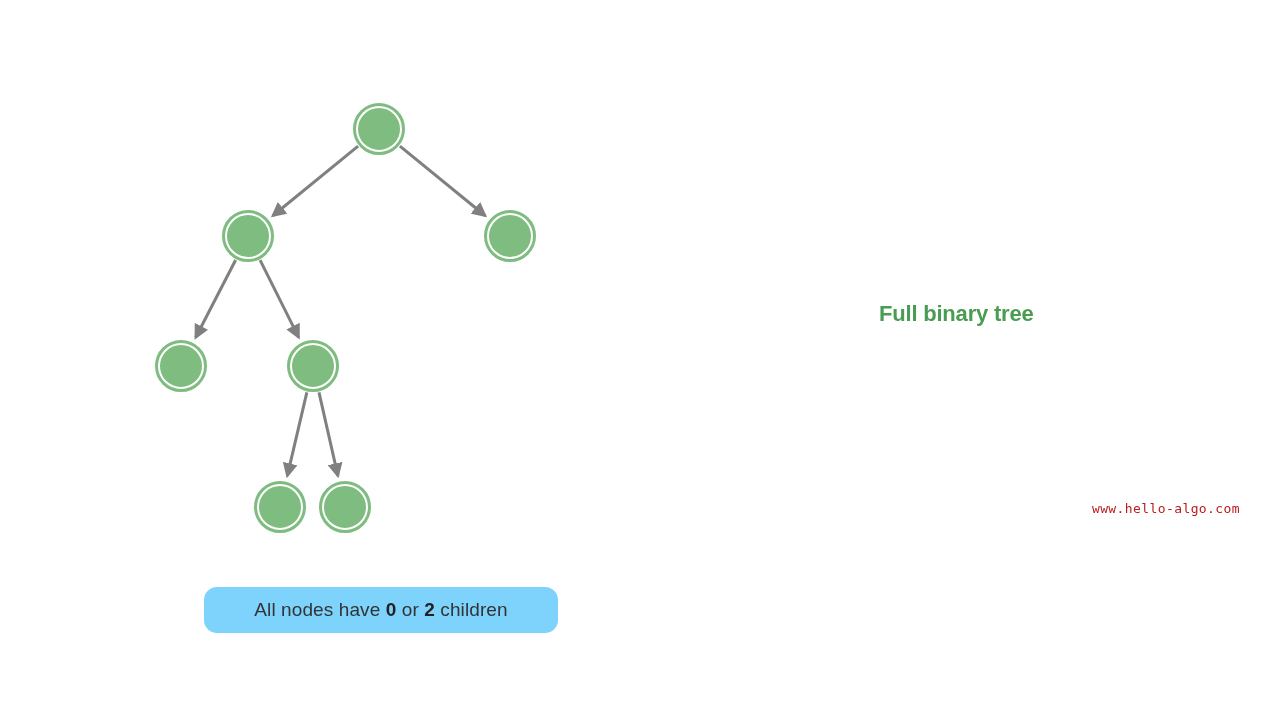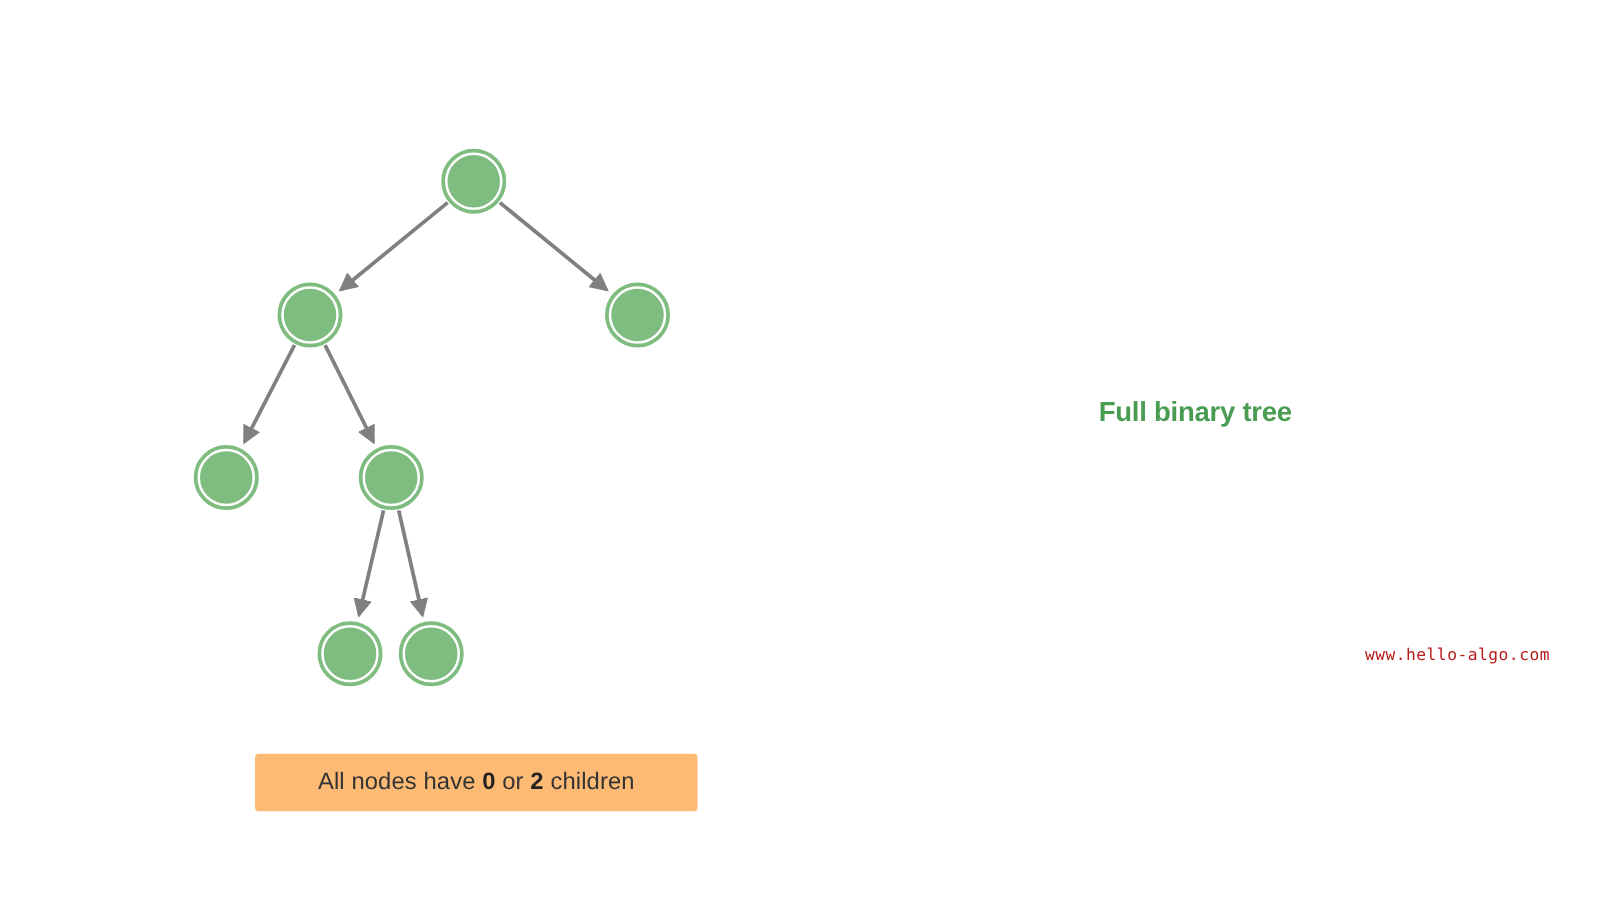--- a/index.html
+++ b/index.html
@@ -11,21 +11,21 @@
     width: 1280px;
     height: 720px;
     position: relative;
     overflow: hidden;
     font-family: "Liberation Sans", sans-serif;
     -webkit-font-smoothing: antialiased;
   }
   #canvas {
     position: absolute;
     left: 0;
-    top: 16px;
+    top: 0;
     width: 1280px;
     height: 530px;
   }
   #tree-svg {
     position: absolute;
     left: 0;
     top: 0;
     width: 1280px;
     height: 720px;
   }
@@ -38,22 +38,22 @@
     color: #4a9c53;
     letter-spacing: -0.2px;
     white-space: nowrap;
   }
   .caption-box {
     position: absolute;
     left: 204px;
     top: 587px;
     width: 354px;
     height: 46px;
-    background: #fdba74;
-    border-radius: 3px;
+    background: #7dd3fc;
+    border-radius: 13px;
     box-sizing: border-box;
     display: flex;
     align-items: center;
     justify-content: center;
   }
   .caption-text {
     font-size: 19px;
     color: #333333;
     white-space: nowrap;
     letter-spacing: 0.1px;

